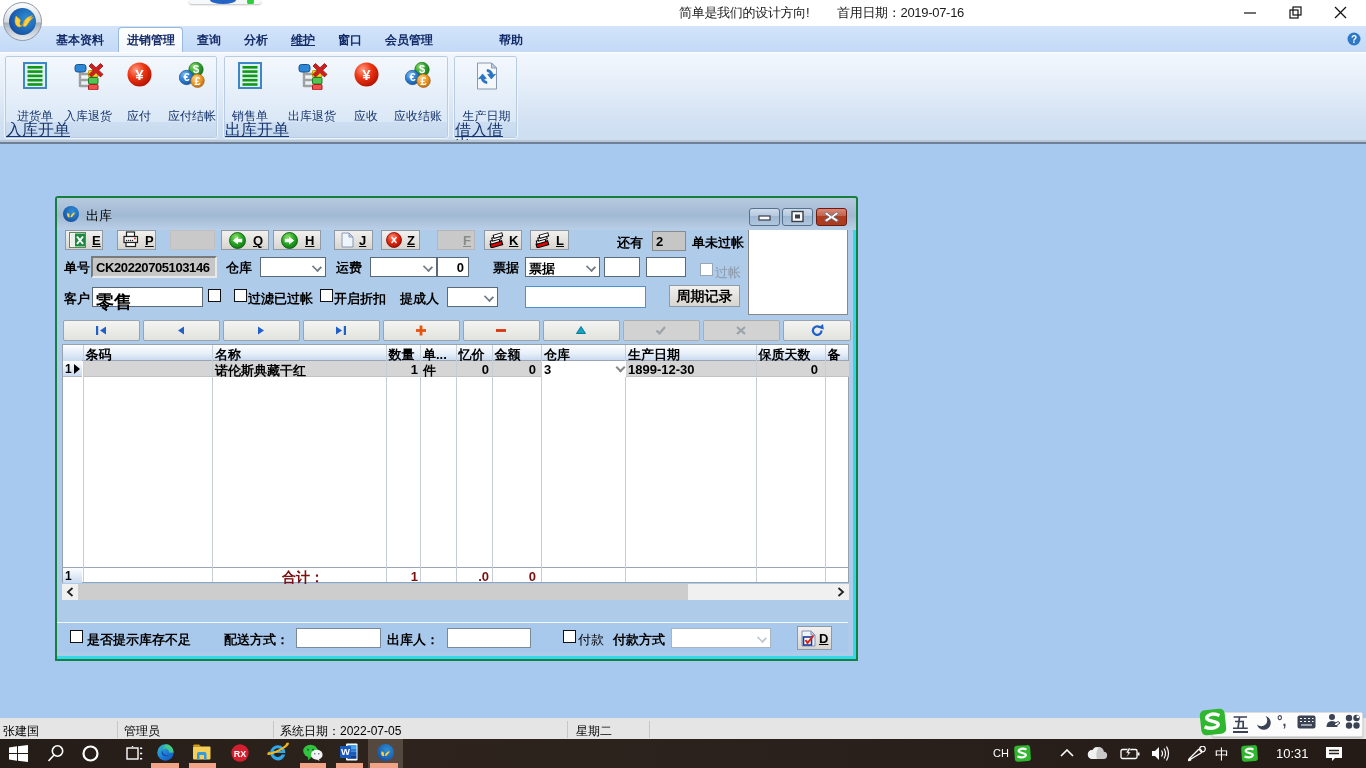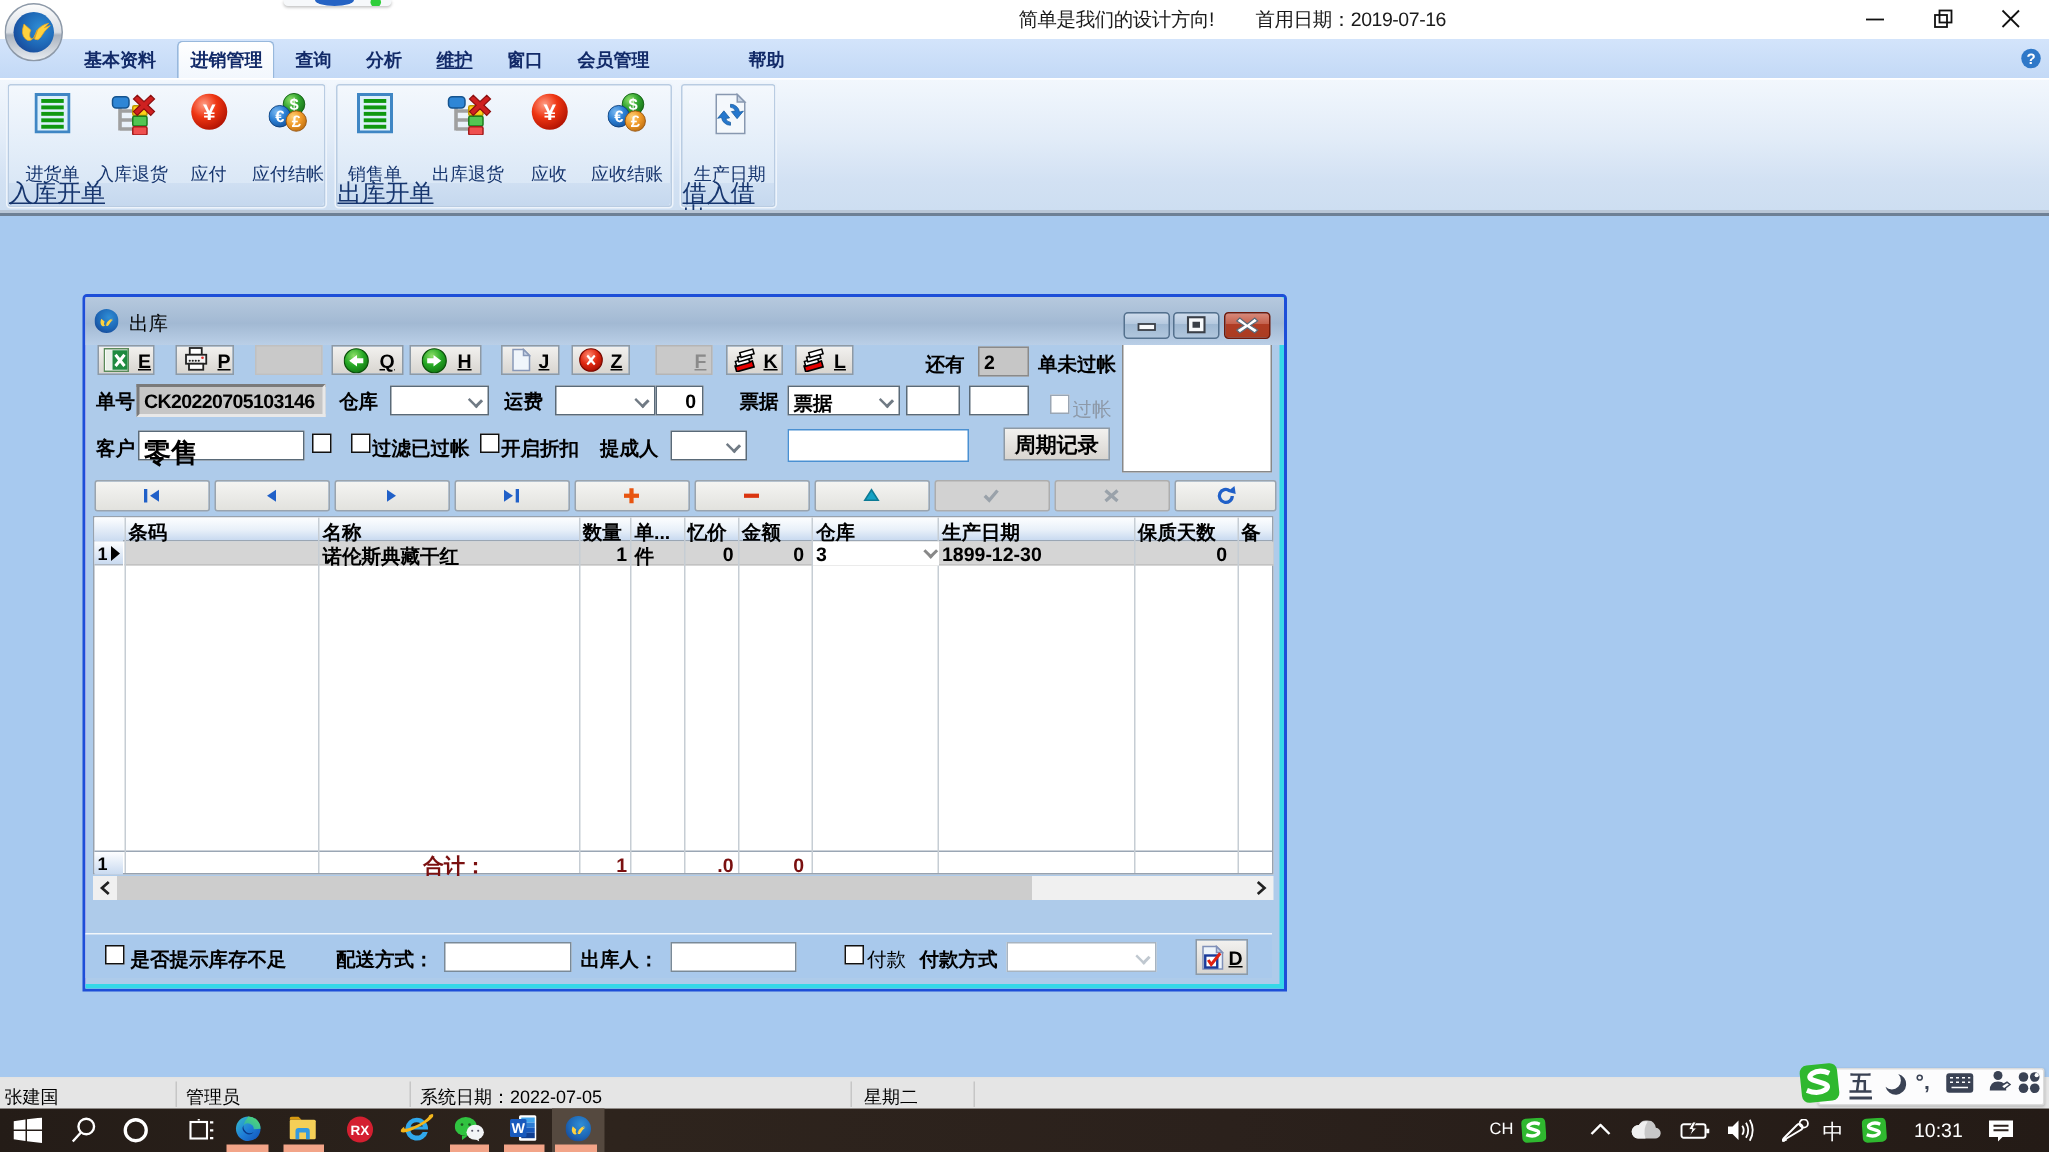--- a/index.html
+++ b/index.html
@@ -34,21 +34,21 @@
 
 #statusbar { left:0; top:718px; width:1366px; height:21px; background:#e5e5e5; border-top:1px solid #e3e3e3; font-size:12px; color:#000; }
 #statusbar span { position:absolute; top:4px; }
 #statusbar .sep { position:absolute; top:2px; width:1px; height:17px; background:#c6c6c6; }
 
 #taskbar { left:0; top:739px; width:1366px; height:29px; background:linear-gradient(90deg,#241c17,#2e241d 30%,#2b211c 60%,#241b16); }
 #taskbar .strip { position:absolute; bottom:0; height:5px; background:#f2a488; }
 #appbtn { position:absolute; left:368px; top:0; width:35px; height:29px; background:#55493f; }
 .tray { position:absolute; color:#fff; font-size:12px; }
 
-#win { left:55px; top:196px; width:803px; height:465px; background:#f0abfc; border:2px solid #1d4ed8; border-radius:3px 3px 0 0; }
+#win { left:55px; top:196px; width:803px; height:465px; background:#bef264; border:2px solid #15803d; border-radius:3px 3px 0 0; }
 #wtitle { position:absolute; z-index:3; left:0; top:0; width:799px; height:32px; background:linear-gradient(#b6c9de,#a2b9d3 55%,#bacfe7); border-radius:2px 2px 0 0; }
 #wtitle .tt { position:absolute; left:29px; top:9px; font-size:13px; color:#000; }
 .capbtn { position:absolute; top:10px; width:31px; height:18px; border:1px solid #54718e; border-radius:3px; background:linear-gradient(#cfdcec,#b4c8de 45%,#9fb8d2 45%,#b0c6dd); }
 #closebtn { background:linear-gradient(#d8897a,#c3604c 45%,#b03c24 45%,#aa3c22); border-color:#6e1a0c; }
 #client { position:absolute; left:0; top:0; width:799px; height:461px; background:#aecbea; }
 
 .tbtn { position:absolute; top:32px; height:20px; background:linear-gradient(#f2f1ef,#d8d5d0); border:1px solid #8e9aa5; font-size:13px; font-weight:bold; color:#000; }
 
 .flabel { position:absolute; font-size:13px; font-weight:bold; color:#000; }
 .tbox { position:absolute; background:#fff; border:1px solid #5a6a78; }

